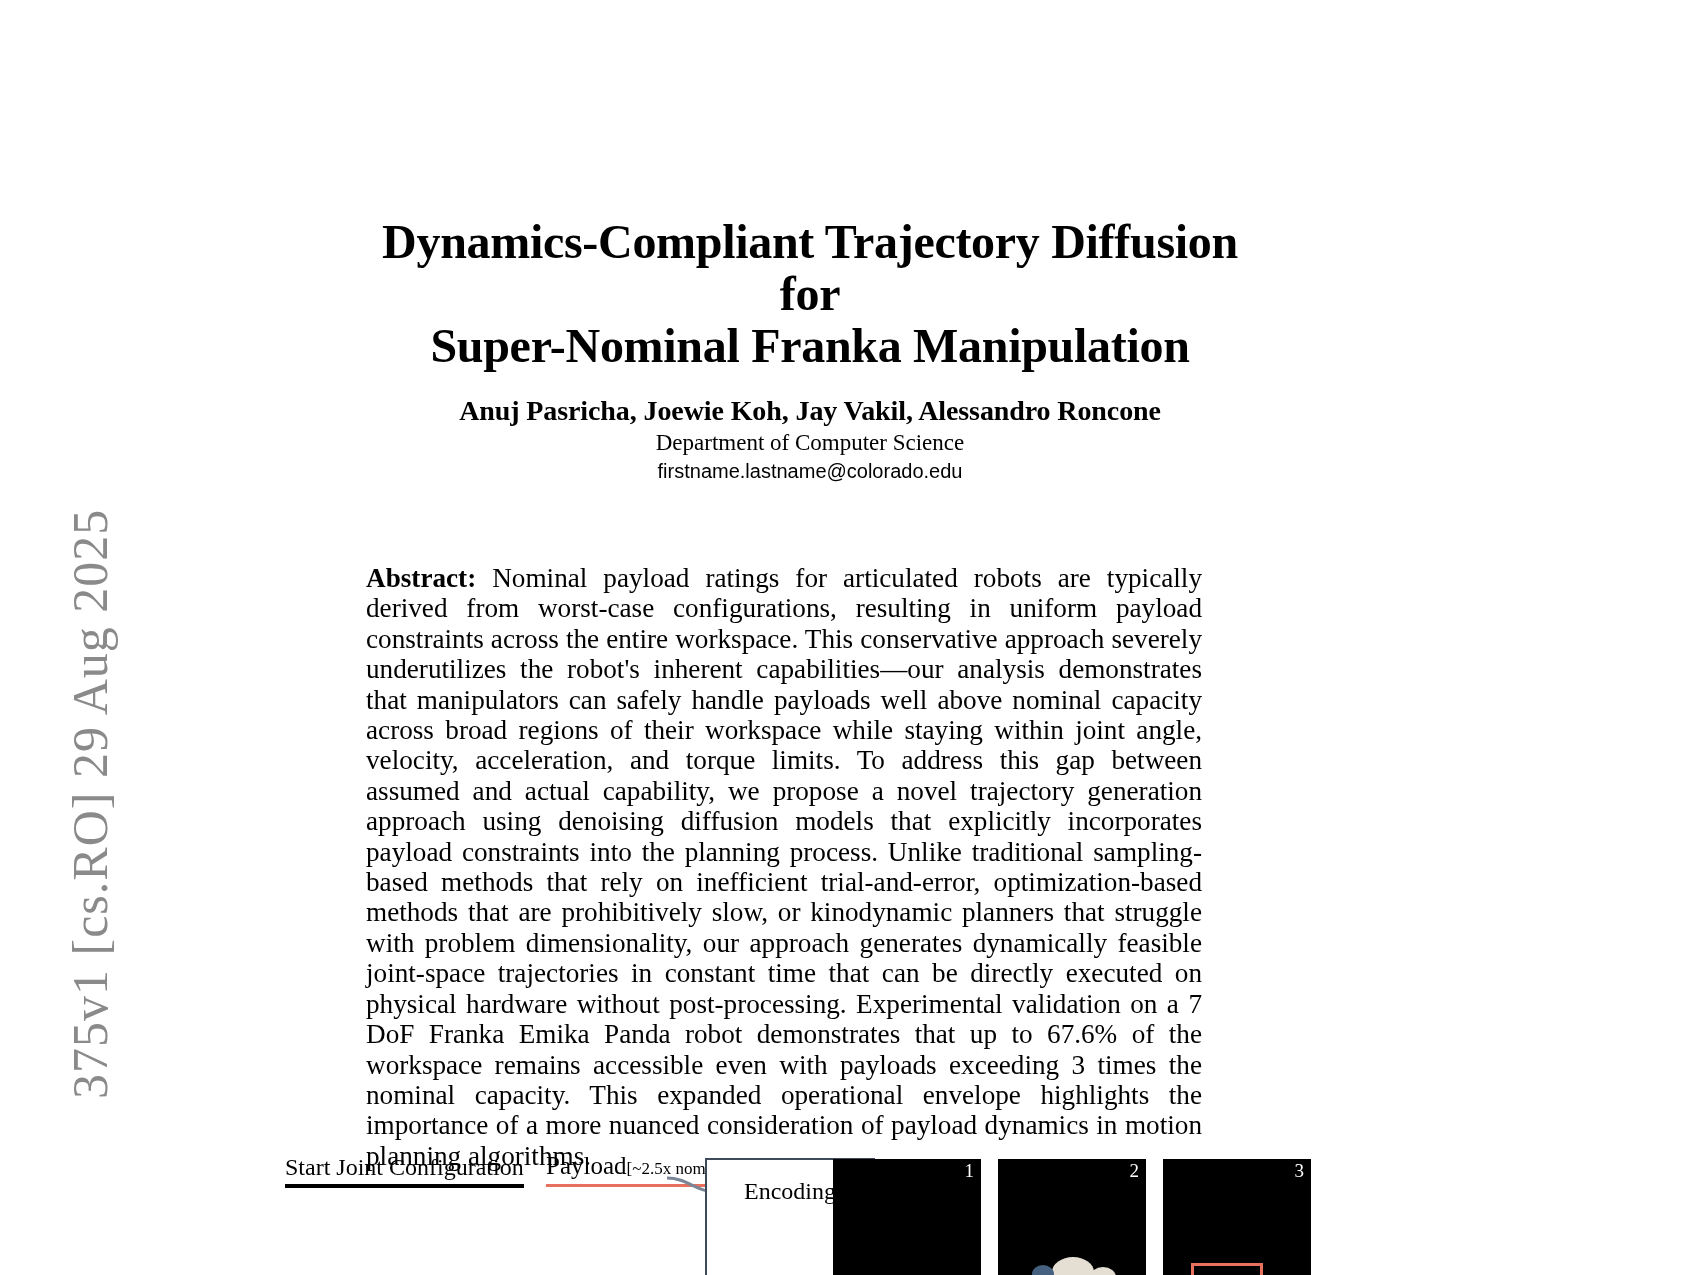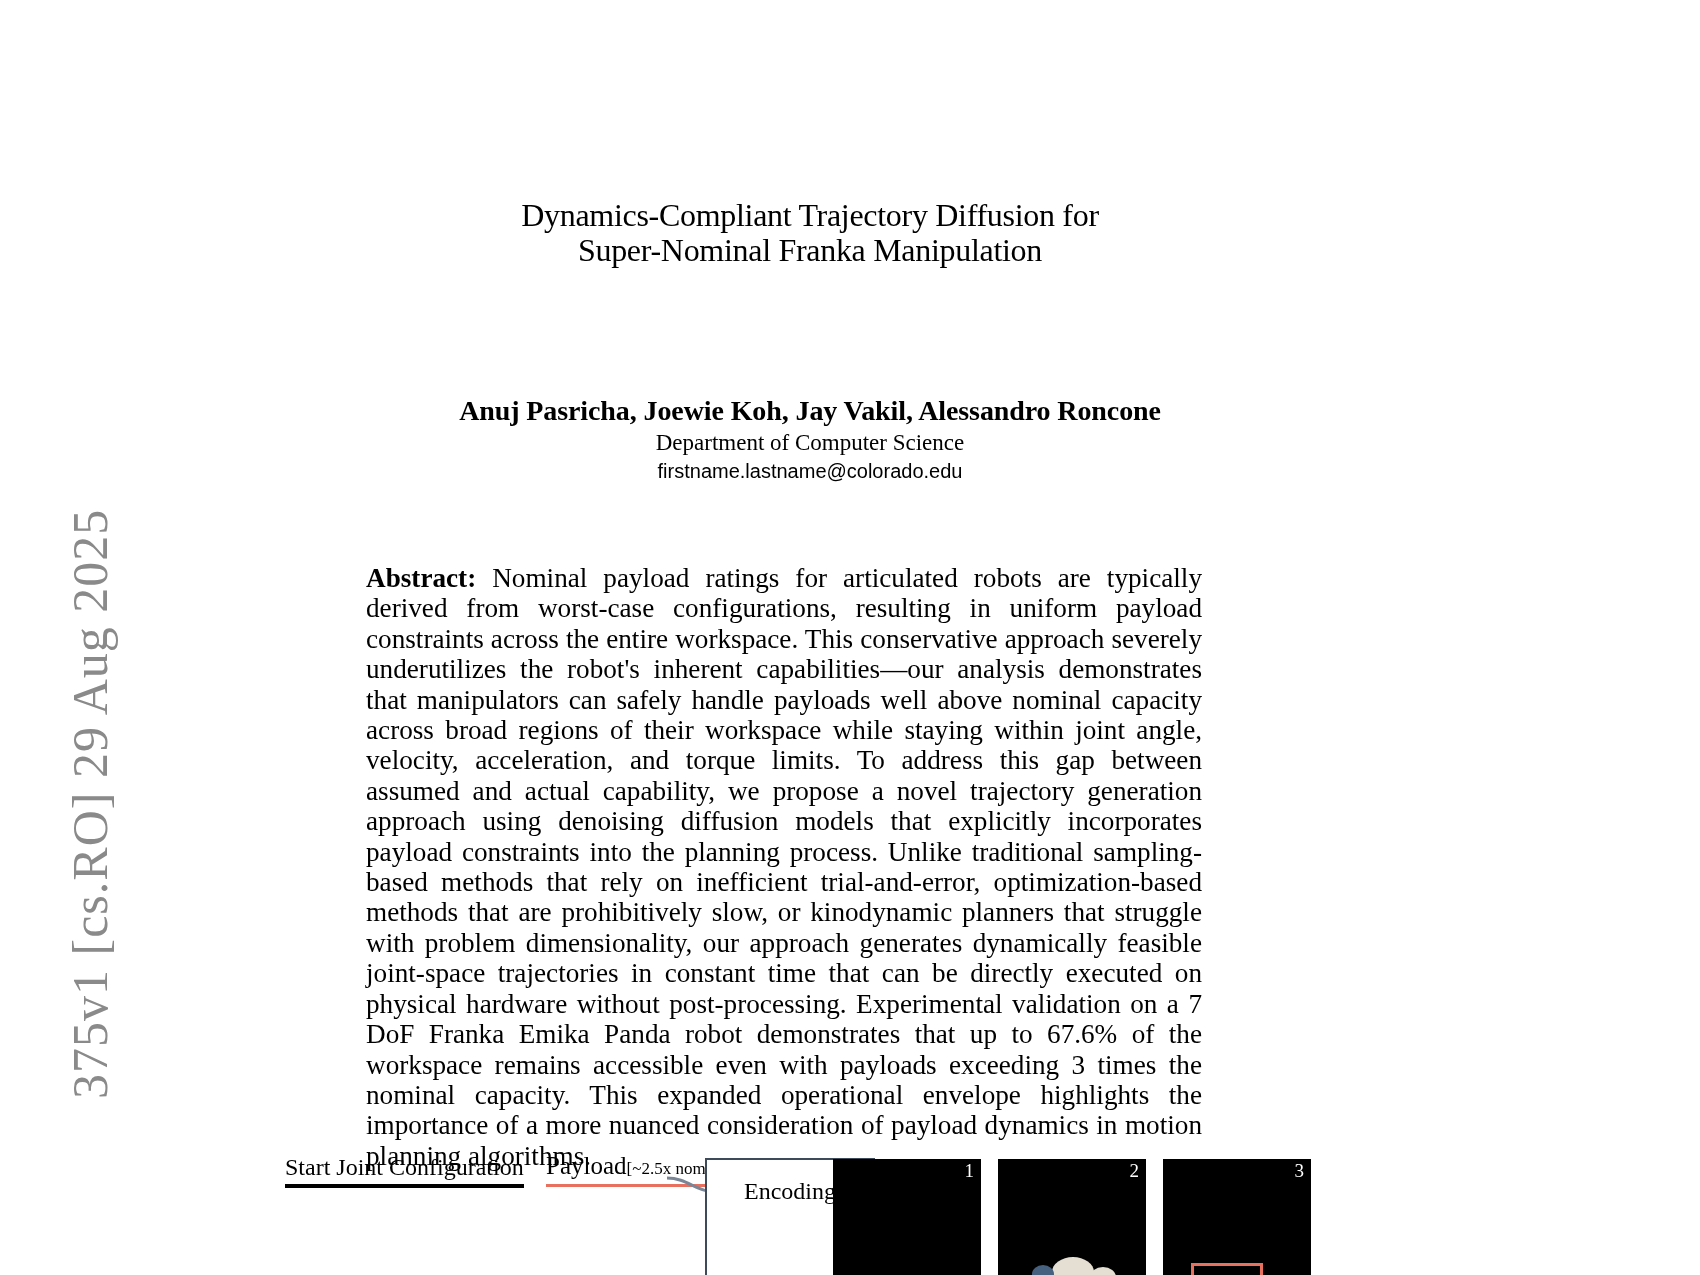--- a/index.html
+++ b/index.html
@@ -49,25 +49,25 @@
   }
 
   #title-block {
     position: absolute;
     left: 330px;
     top: 198px;
     width: 960px;
     text-align: center;
   }
   #paper-title {
-    font-size: 32px;
-    font-weight: normal;
+    font-size: 48px;
+    font-weight: bold;
     line-height: 1.08;
     letter-spacing: -0.3px;
-    margin: 0;
+    margin: 18px;
   }
 
   #author-block {
     position: absolute;
     left: 330px;
     top: 360px;
     width: 960px;
     text-align: center;
     margin-top: 33px;
   }

